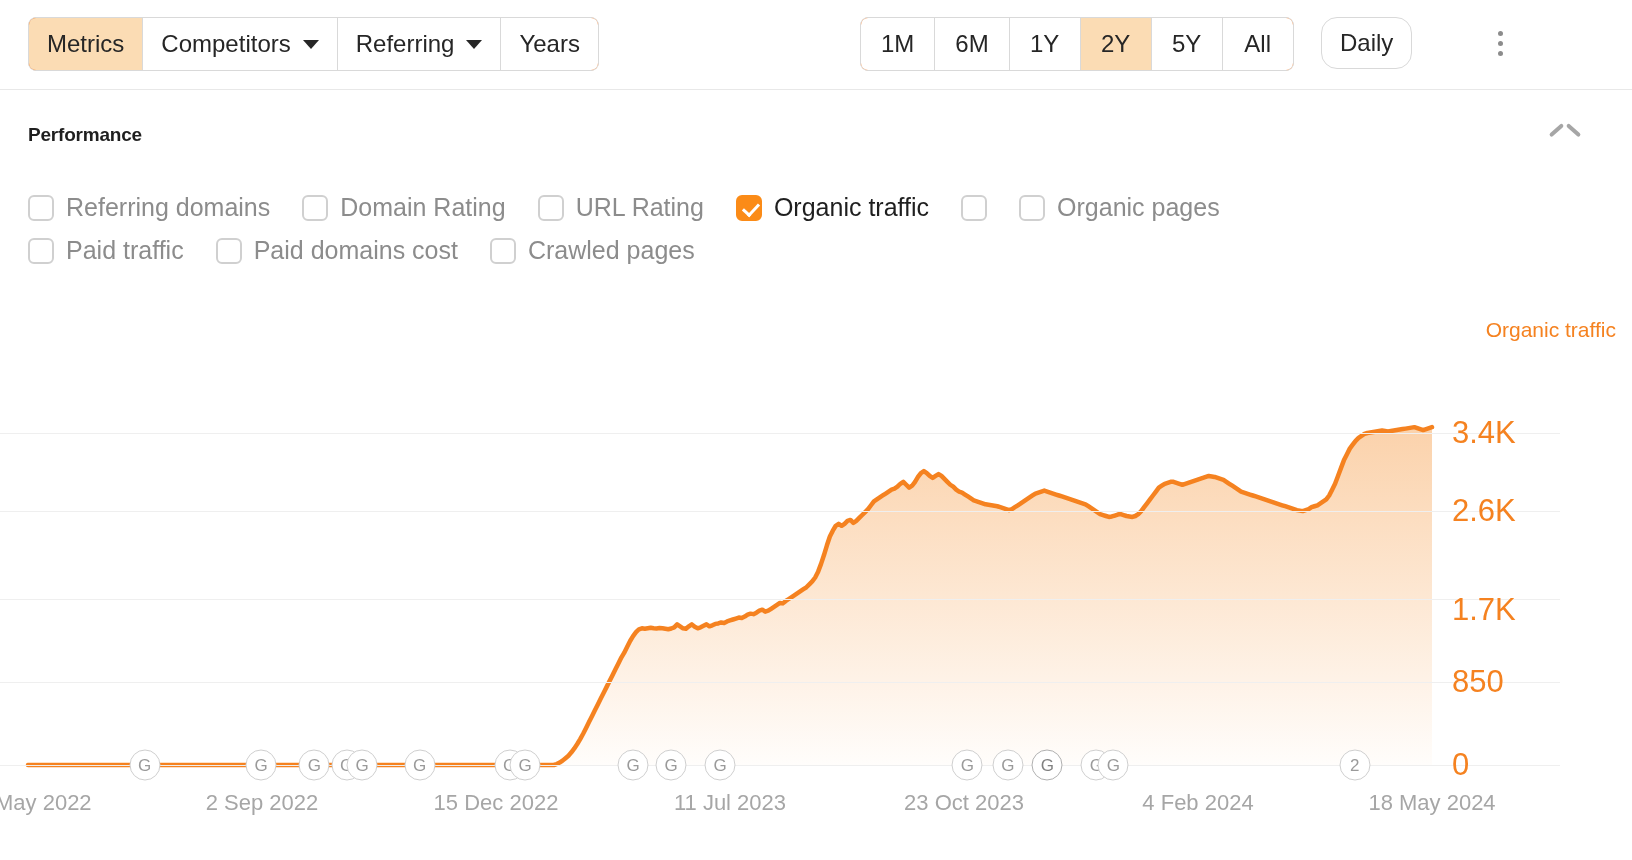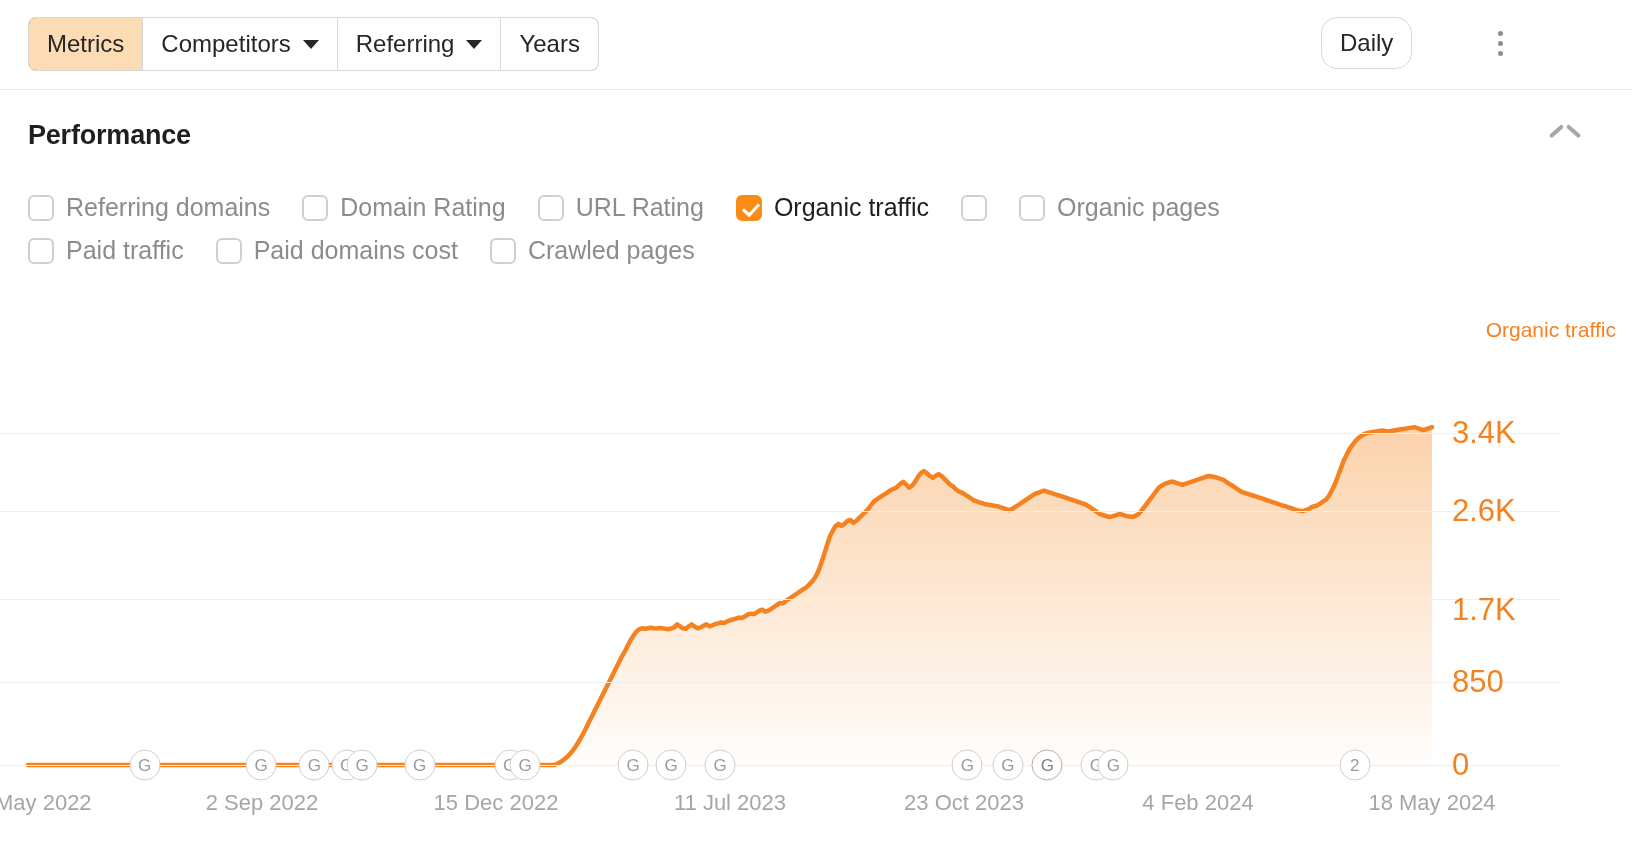--- a/index.html
+++ b/index.html
@@ -51,21 +51,21 @@
     display:flex;flex-direction:column;align-items:center;justify-content:center;
     gap:5px;cursor:pointer;
   }
   .kebab i{width:5px;height:5px;border-radius:50%;background:#8c8c8c;display:block;}
 
   
   .section-head{
     position:absolute;left:28px;top:120px;width:1560px;
     display:flex;align-items:center;justify-content:space-between;
   }
-  .section-title{font-size:27px;font-weight:bold;color:#1f1f1f;letter-spacing:-0.2px;}
+  .section-title{font-size:19px;font-weight:bold;color:#1f1f1f;letter-spacing:-0.2px;}
   .chev-up{
     width:30px;height:30px;position:relative;cursor:pointer;margin-right:8px;
   }
   .chev-up:before,.chev-up:after{
     content:"";position:absolute;top:14px;width:17px;height:3.5px;
     background:#a6a6a6;border-radius:2px;
   }
   .chev-up:before{left:0;transform:rotate(-42deg);transform-origin:left center;}
   .chev-up:after{right:0;transform:rotate(42deg);transform-origin:right center;}
 
@@ -129,20 +129,40 @@
       </div>
       <div class="seg">
         <span>Referring</span>
         <span class="caret"></span>
       </div>
       <div class="seg">
         <span>Years</span>
       </div>
     </div>
 
+    <div class="seg-group right">
+      <div class="seg narrow">
+        <span>1M</span>
+      </div>
+      <div class="seg narrow">
+        <span>6M</span>
+      </div>
+      <div class="seg narrow">
+        <span>1Y</span>
+      </div>
+      <div class="seg narrow active">
+        <span>2Y</span>
+      </div>
+      <div class="seg narrow">
+        <span>5Y</span>
+      </div>
+      <div class="seg narrow">
+        <span>All</span>
+      </div>
+    </div>
 
     <div class="dropdown-btn">
       <span>Daily</span>
       <span class="caret"></span>
     </div>
 
     <div class="kebab">
       <i></i>
       <i></i>
       <i></i>

